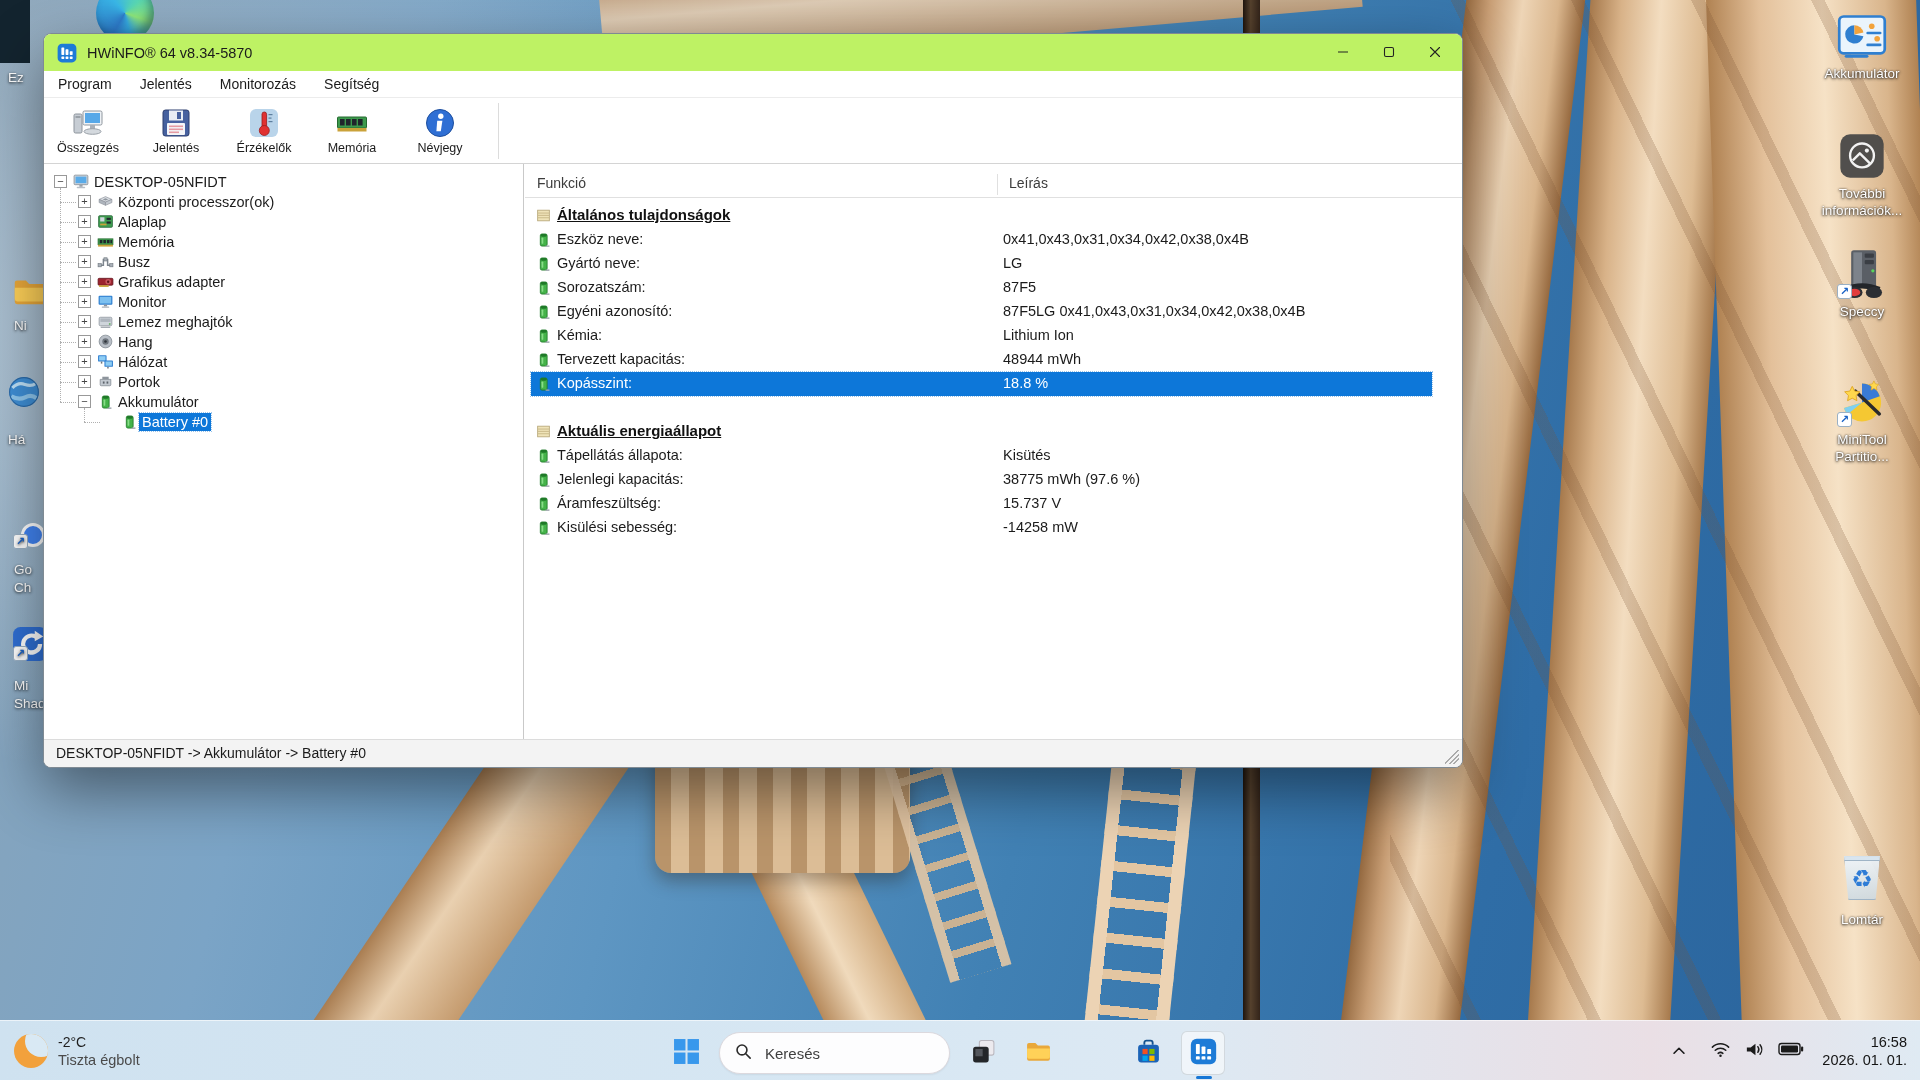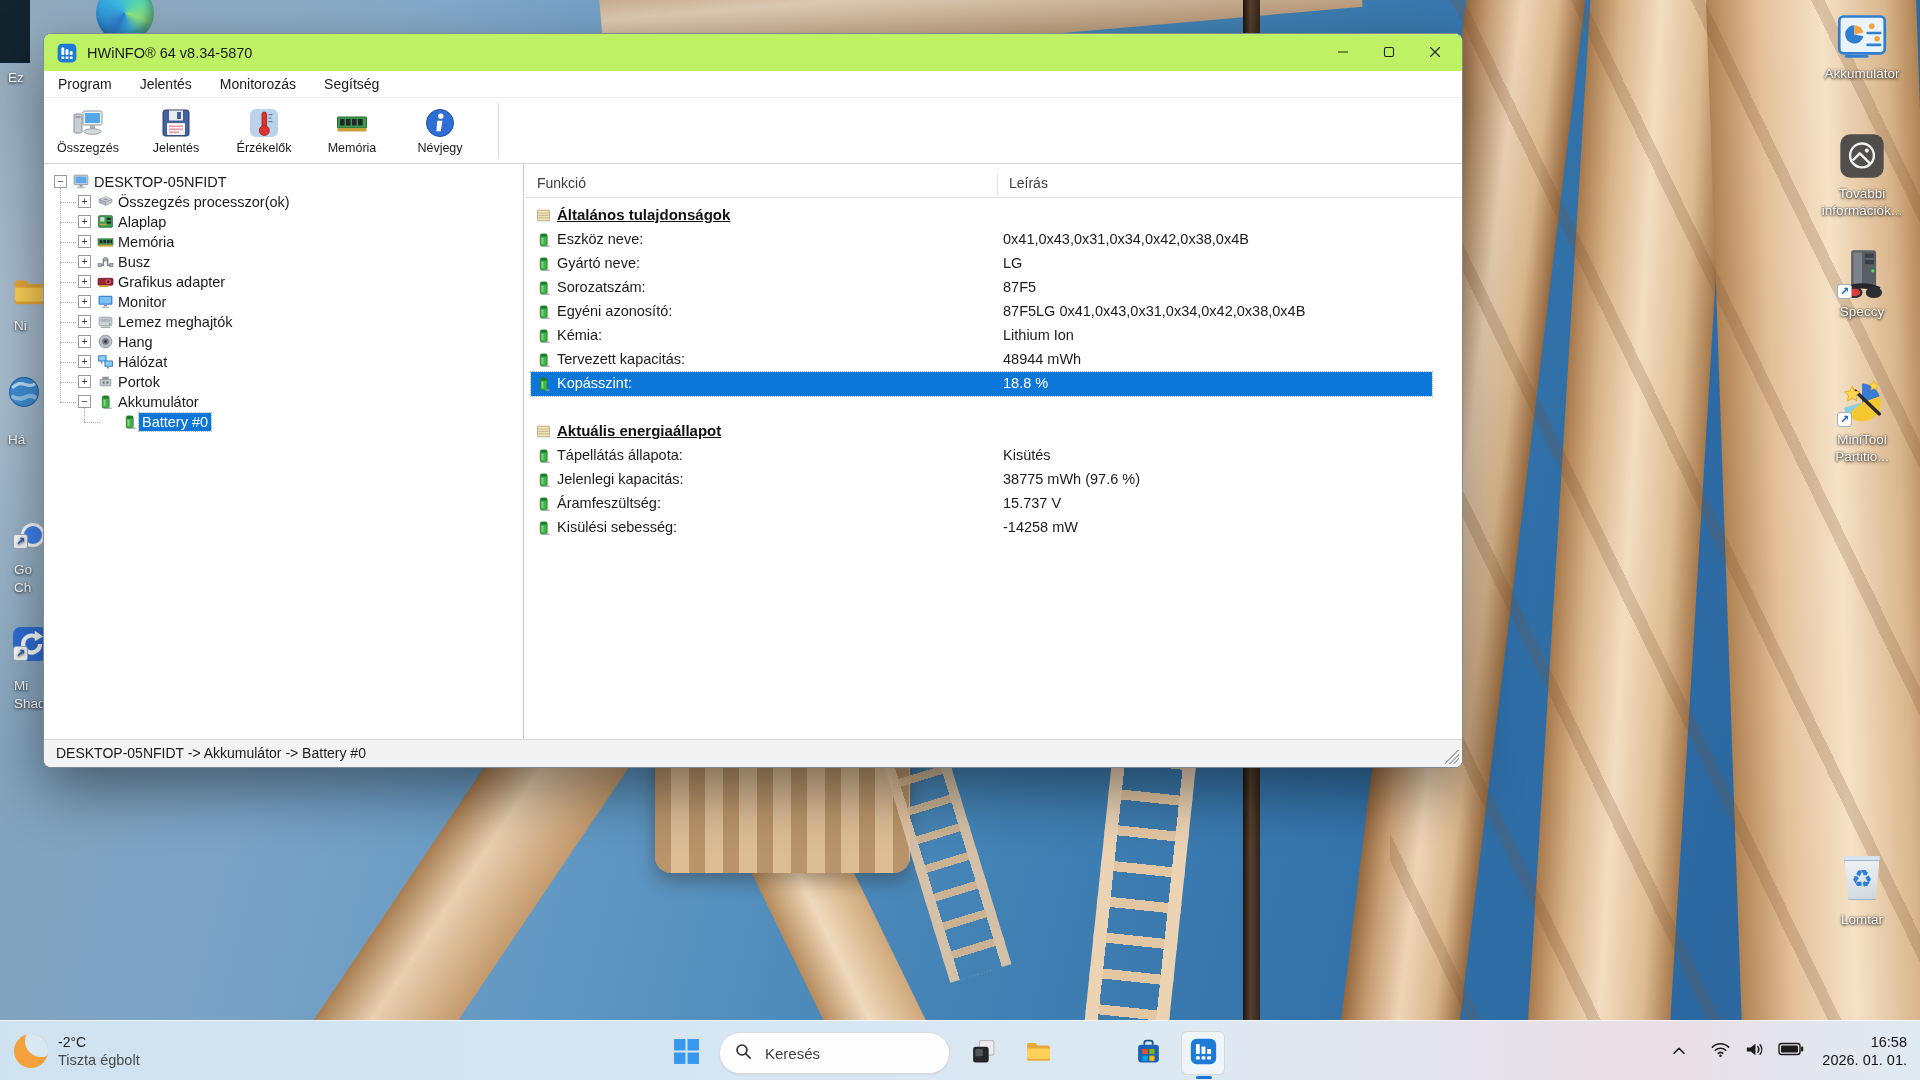--- a/index.html
+++ b/index.html
@@ -367,21 +367,21 @@
           </div>
           <div class="tree-row" style="top: 28px;">
             <span class="hstub" style="left: 16px; width: 16px; top: 10px;"></span>
             <span class="tree-box" style="left: 34px; top: 3px;">+</span>
             <span class="tree-ic" style="left: 53px; top: 1px;"><svg viewBox="0 0 16 16">
                 <path d="M2 6 L8 3.4 L14 6 L8 8.6 Z" fill="#d9dde2" stroke="#8a9098" stroke-width=".6"></path>
                 <path d="M2 6 L2 9 L8 11.6 L8 8.6Z" fill="#aeb5bd" stroke="#8a9098" stroke-width=".6"></path>
                 <path d="M14 6 L14 9 L8 11.6 L8 8.6Z" fill="#c3c9d0" stroke="#8a9098" stroke-width=".6"></path>
                 <path d="M5.4 6 L8 4.9 L10.6 6 L8 7.1Z" fill="#8f979f"></path>
               </svg></span>
-            <span class="tree-label" style="left: 71px;">Összegzés processzor(ok)</span>
+            <span class="tree-label" style="left: 71px;">Központi processzor(ok)</span>
           </div>
           <div class="tree-row" style="top: 48px;">
             <span class="hstub" style="left: 16px; width: 16px; top: 10px;"></span>
             <span class="tree-box" style="left: 34px; top: 3px;">+</span>
             <span class="tree-ic" style="left: 53px; top: 1px;"><svg viewBox="0 0 16 16">
                 <rect x="1.5" y="2.5" width="13" height="11" rx="1" fill="#3f9d50" stroke="#236134" stroke-width=".7"></rect>
                 <rect x="3" y="4" width="4" height="4" fill="#cfd6dd"></rect>
                 <rect x="9" y="4.5" width="4" height="2" fill="#20262c"></rect>
                 <rect x="9" y="8" width="4" height="2" fill="#20262c"></rect>
                 <rect x="3" y="10" width="6" height="1.6" fill="#caa23a"></rect>

